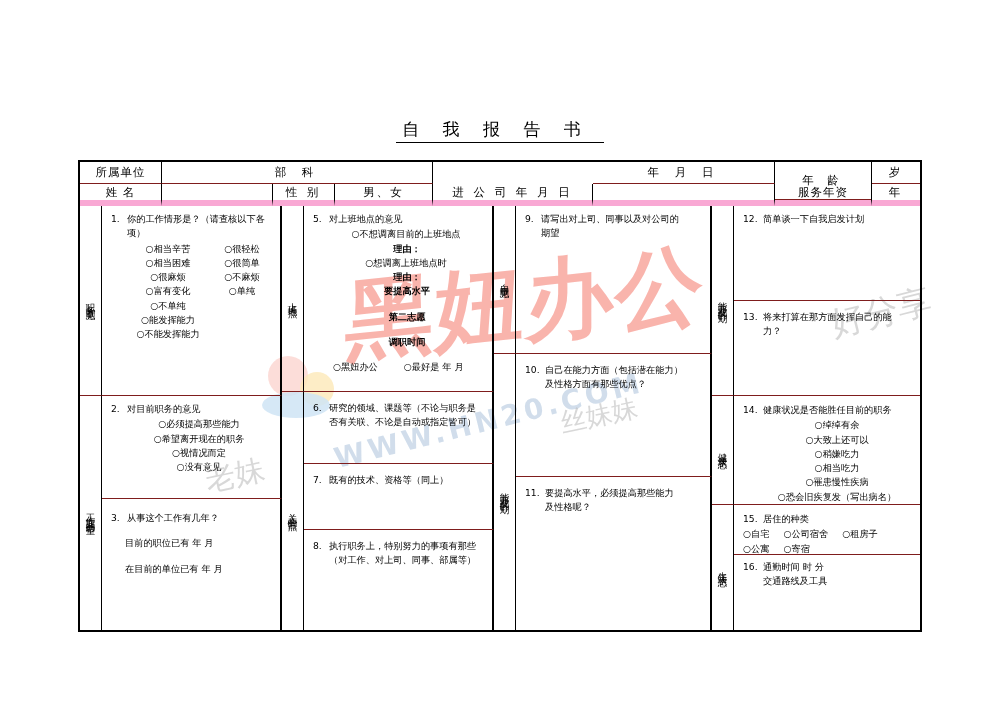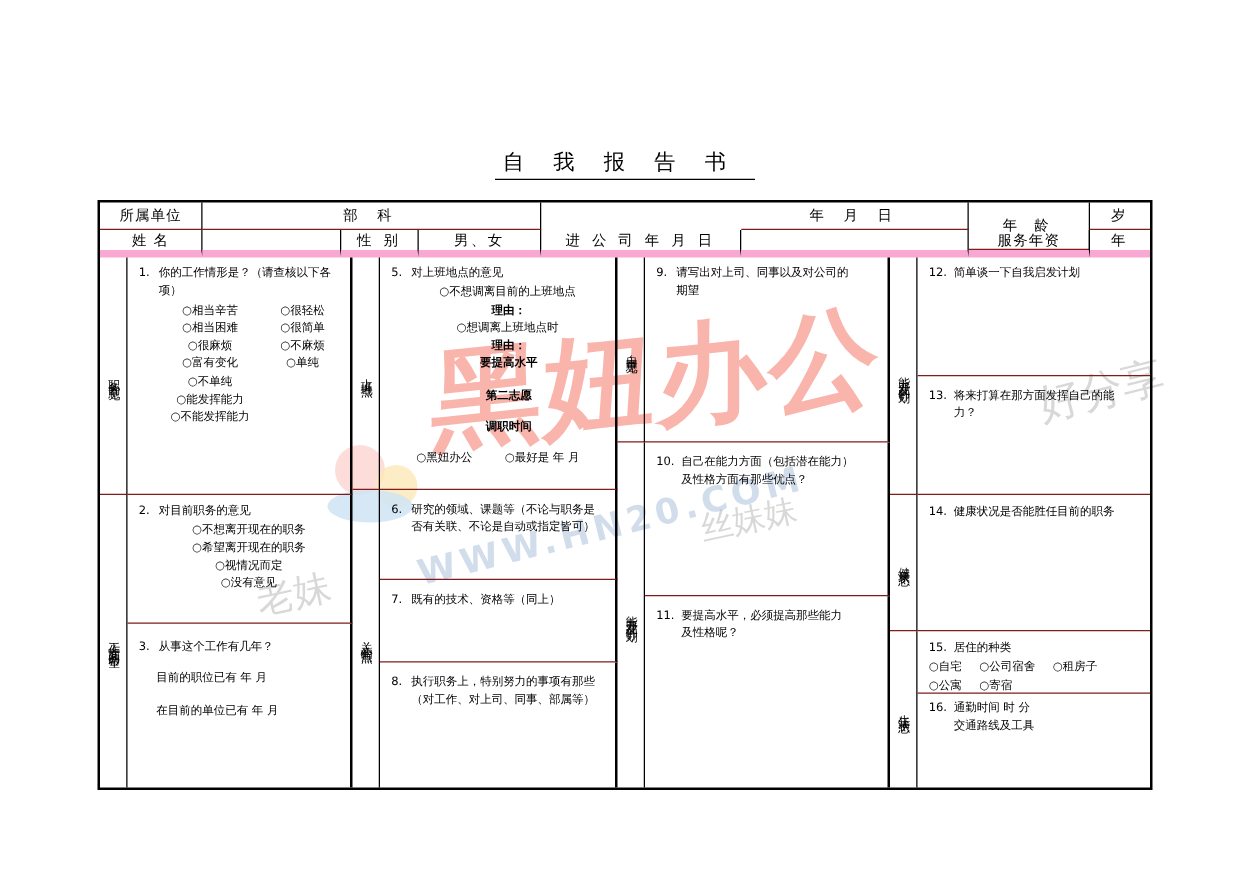--- a/index.html
+++ b/index.html
@@ -137,21 +137,21 @@
       </div>
     </div>
   </div>
 
   <div class="cell br2 bb qbox" style="left:22px;top:234px;width:180px;height:103px;">
     <div class="qnum">
       <span class="n">2.</span>
       <span class="t">对目前职务的意见</span>
     </div>
     <div class="opts">
-      <div class="opt">○<span>不想离开现在的职务</span></div>
+      <div class="opt">○<span>必须提高那些能力</span></div>
       <div class="opt">○<span>希望离开现在的职务</span></div>
       <div class="opt">○<span>视情况而定</span></div>
       <div class="opt">○<span>没有意见</span></div>
     </div>
   </div>
 
   <div class="cell br2 qbox" style="left:22px;top:337px;width:180px;height:131px;padding-top:12px;">
     <div class="qnum">
       <span class="n">3.</span>
       <span class="t">从事这个工作有几年？</span>
@@ -262,20 +262,28 @@
         <span>力？</span>
       </span>
     </div>
   </div>
 
   <div class="cell bb qbox" style="left:654px;top:234px;width:186px;height:109px;padding-top:7px;">
     <div class="qnum">
       <span class="n" style="width:20px;">14.</span>
       <span class="t">健康状况是否能胜任目前的职务</span>
     </div>
+    <div class="opts" style="margin-left:18px;">
+      <div class="opt">○<span>绰绰有余</span></div>
+      <div class="opt">○<span>大致上还可以</span></div>
+      <div class="opt">○<span>稍嫌吃力</span></div>
+      <div class="opt">○<span>相当吃力</span></div>
+      <div class="opt">○<span>罹患慢性疾病</span></div>
+      <div class="opt">○<span>恐会旧疾复发（写出病名）</span></div>
+    </div>
   </div>
 
   <div class="cell bb qbox" style="left:654px;top:343px;width:186px;height:50px;padding-top:7px;">
     <div class="qnum">
       <span class="n" style="width:20px;">15.</span>
       <span class="t">居住的种类</span>
     </div>
     <div class="opts" style="margin-left:0;">
       <div class="row-inline" style="gap:14px;">
         <span>○<span>自宅</span></span>

